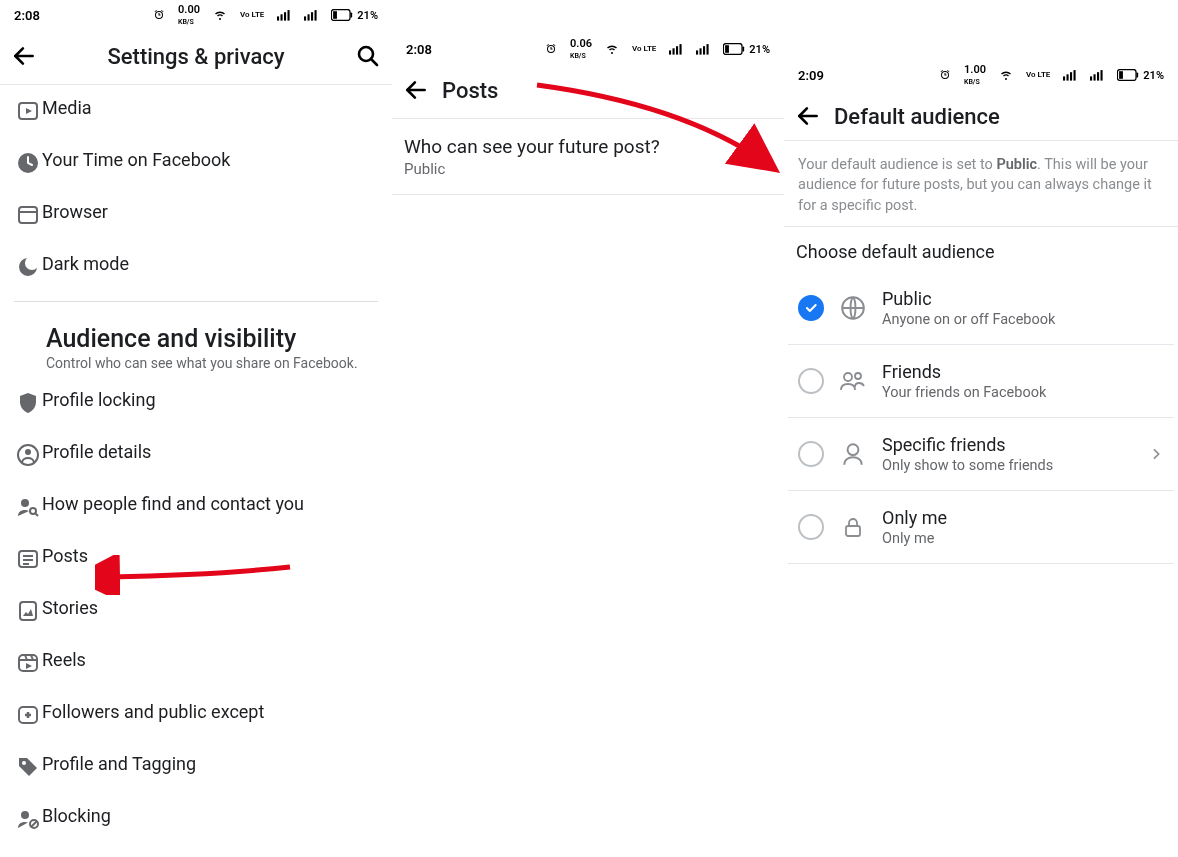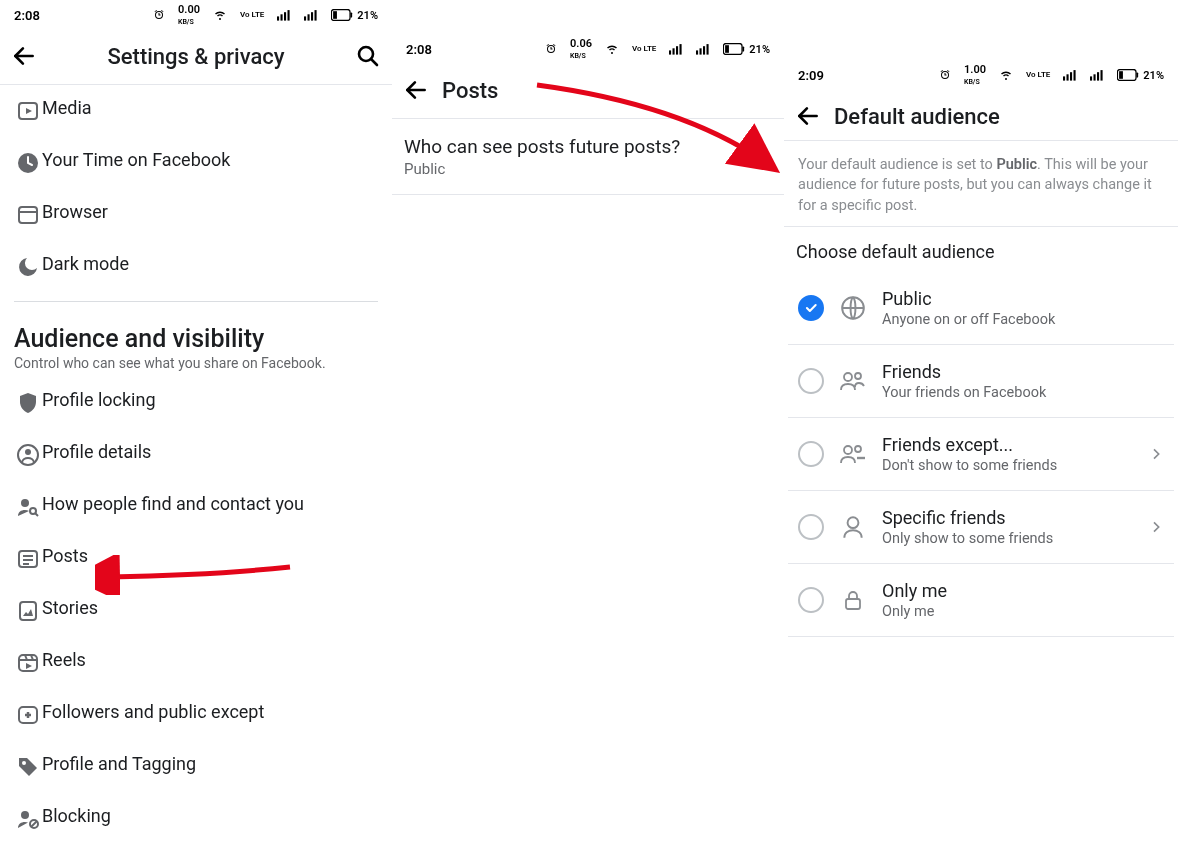--- a/index.html
+++ b/index.html
@@ -50,21 +50,21 @@
 
   .divider { height: 1px; background: #e4e6eb; }
 
   
   .row1 {
     display: flex;
     padding: 12px 14px;
   }
   .row1 .ic { width: 28px; height: 28px; display:flex; align-items:center; justify-content:center; color:#65676b;}
   .row1 .lbl { font-size: 18px; font-weight: 400; }
-  .sec-head { padding: 14px 14px 6px 14px; }
+  .sec-head { padding: 14px 14px 6px 14px; margin-left: 32px; }
   .sec-head h2 { font-size: 25px; font-weight: 500; }
   .sec-head p { font-size: 14px; color: #65676b; margin-top:2px;}
   .hr-big { height:1px; background:#dadde1; margin: 8px 14px; }
 
   
   .row2 {
     display: flex;
     align-items: center;
     padding: 16px 12px;
     border-bottom: 1px solid #e4e6eb;
@@ -363,21 +363,21 @@
       <svg width="26" height="26" viewBox="0 0 24 24" fill="none" stroke="#000" stroke-width="2.4" stroke-linecap="round" stroke-linejoin="round">
           <line x1="20" y1="12" x2="4" y2="12"></line>
           <polyline points="11 5 4 12 11 19"></polyline>
         </svg>
     </div>
     <div class="title-left">Posts</div>
   </div>
 
   <div class="row2">
     <div class="txtcol">
-      <div class="t">Who can see posts future posts?</div>
+      <div class="t">Who can see your future post?</div>
       <div class="s">Public</div>
     </div>
     <svg class="chev" width="16" height="22" viewBox="0 0 24 24" fill="none" stroke="currentColor" stroke-width="2.5">
         <polyline points="9 5 16 12 9 19"></polyline>
       </svg>
   </div>
 
 
   <svg class="arrow" style="left:135px;top:75px" width="260" height="110" viewBox="0 0 260 110">
     <defs>
@@ -470,38 +470,20 @@
           <circle cx="19" cy="7" r="3"></circle>
           <path d="M2 21c0-4 3-6 7-6s7 2 7 6M16 18c0-3 2-4 4-4s4 1 5 3"></path>
         </svg>
       </div>
     <div class="txtcol">
       <div class="t">Friends</div>
       <div class="s">Your friends on Facebook</div>
     </div>
   </div>
 
-  <div class="radio-row">
-    <div class="radio"></div>
-    <div class="aud-ic">
-        <svg width="28" height="26" viewBox="0 0 28 24" fill="none" stroke="currentColor" stroke-width="1.8">
-          <circle cx="9" cy="8" r="4"></circle>
-          <circle cx="19" cy="7" r="3"></circle>
-          <path d="M2 21c0-4 3-6 7-6s7 2 7 6"></path>
-          <line x1="18" y1="16" x2="26" y2="16" stroke-width="2.4"></line>
-        </svg>
-      </div>
-    <div class="txtcol">
-      <div class="t">Friends except...</div>
-      <div class="s">Don't show to some friends</div>
-    </div>
-    <svg class="chev" width="16" height="22" viewBox="0 0 24 24" fill="none" stroke="#8a8d91" stroke-width="2.5">
-        <polyline points="9 5 16 12 9 19"></polyline>
-      </svg>
-  </div>
 
   <div class="radio-row">
     <div class="radio"></div>
     <div class="aud-ic">
         <svg width="26" height="26" viewBox="0 0 24 24" fill="none" stroke="currentColor" stroke-width="1.8">
           <circle cx="12" cy="8" r="5"></circle>
           <path d="M4 22c0-5 4-7 8-7s8 2 8 7"></path>
         </svg>
       </div>
     <div class="txtcol">

